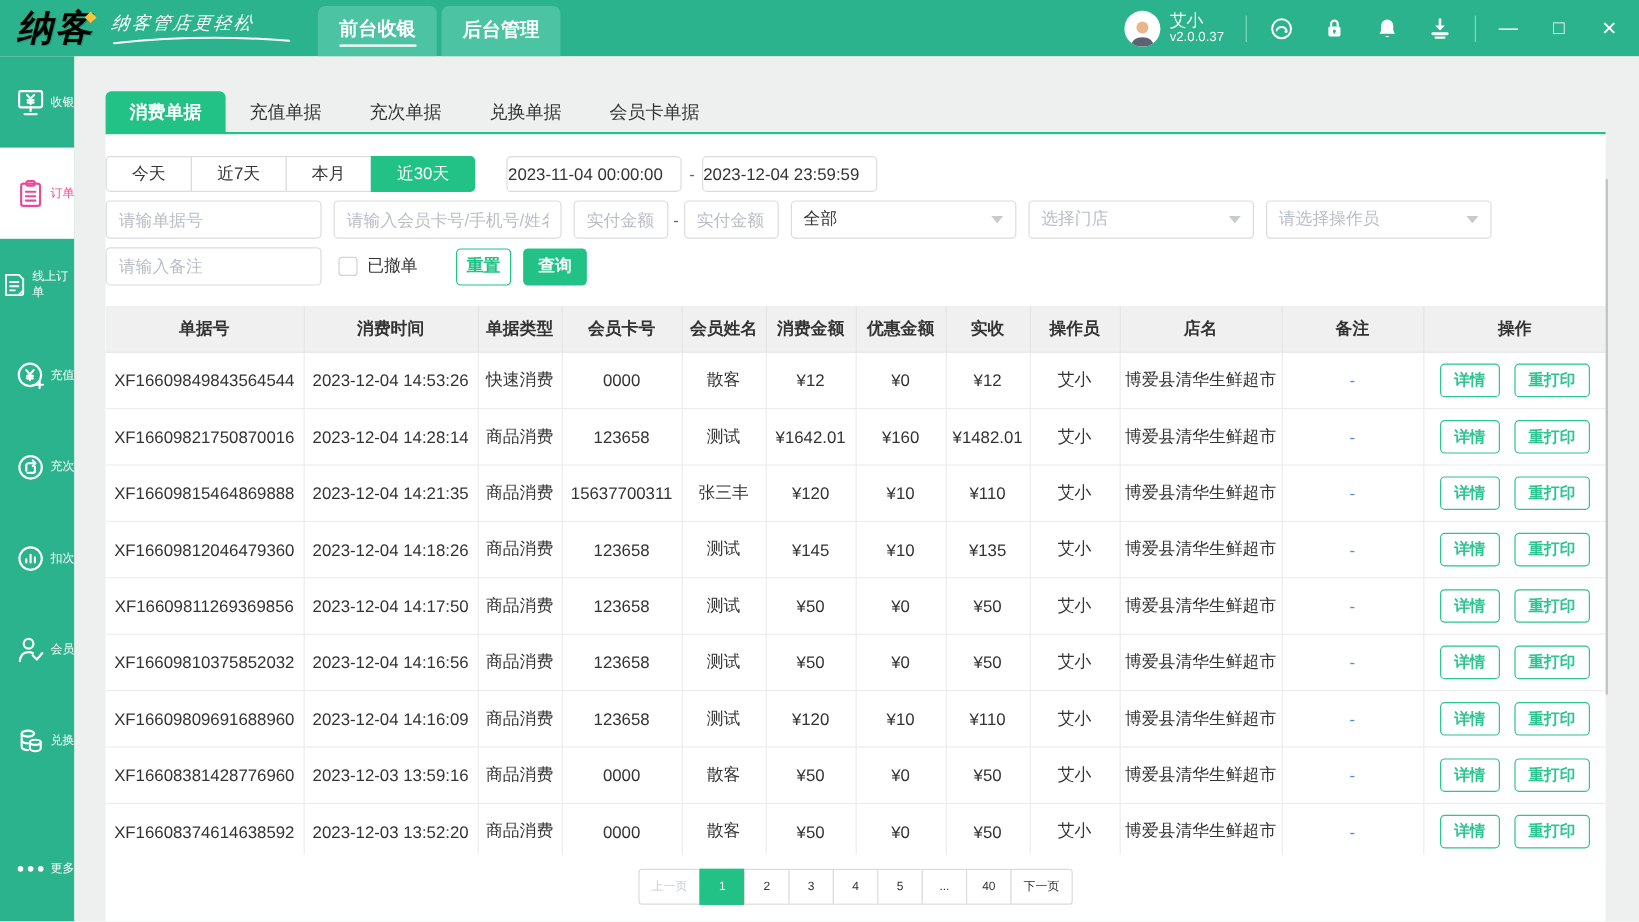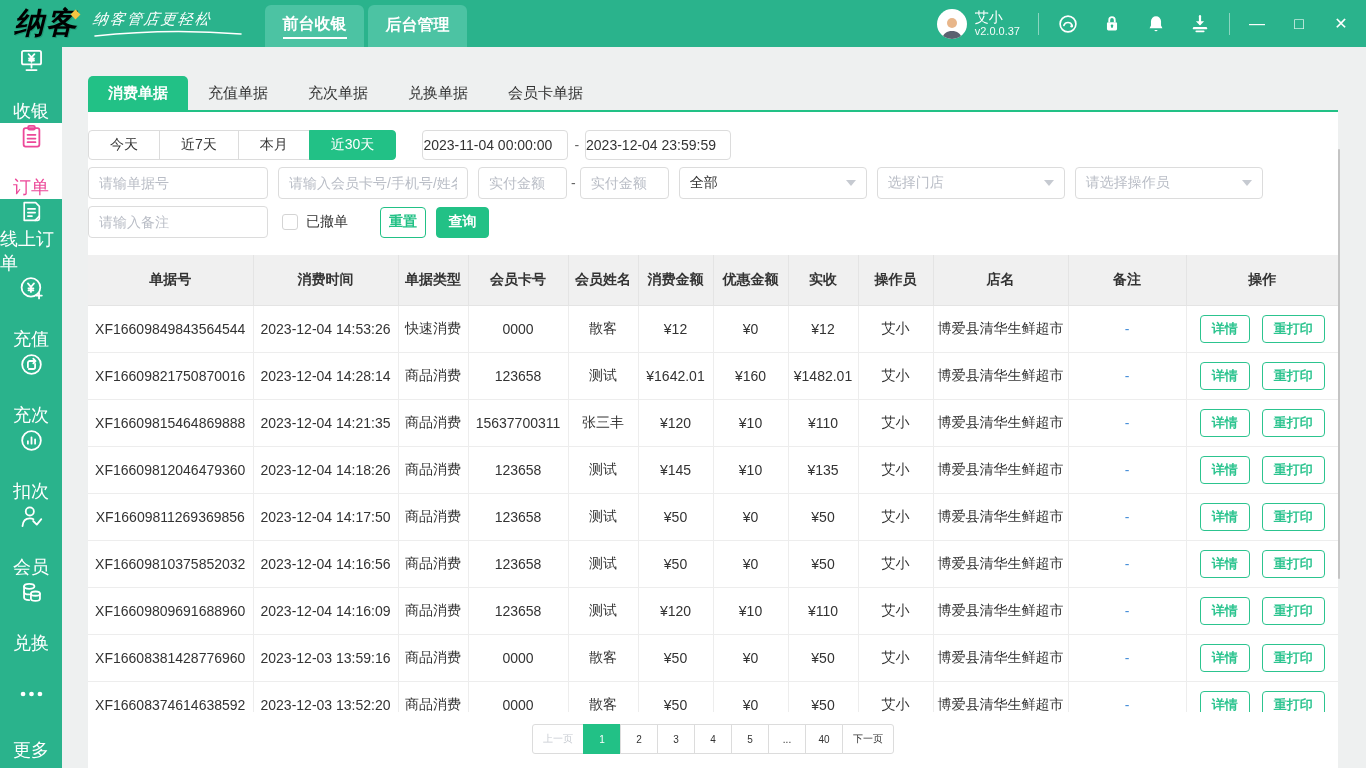--- a/index.html
+++ b/index.html
@@ -26,21 +26,21 @@
   .user-version { font-size:11px; opacity:.95; }
   .top-divider { width:1px; height:22px; background:rgba(255,255,255,.45); }
   .top-icons { display:flex; align-items:center; gap:22px; }
   .top-icon { width:22px; height:22px; display:flex; align-items:center; justify-content:center; cursor:pointer; }
   .win-controls { display:flex; align-items:center; gap:24px; font-size:16px; }
   .win-btn { cursor:pointer; width:18px; text-align:center; }
 
   
   .app-body { display:flex; height:721px; }
   .sidebar { width:62px; background:#2ab38c; display:flex; flex-direction:column; color:#fff; }
-  .side-item { height:76px; display:flex; flex-direction:column; align-items:center; justify-content:space-between; gap:3px; cursor:pointer; font-size:18px; }
+  .side-item { height:76px; display:flex; align-items:center; justify-content:flex-end; gap:3px; cursor:pointer; font-size:10px; }
   .side-item.active { background:#fff; color:#ec4899; }
   .side-item.more { margin-top:auto; margin-bottom:6px; }
   .side-item svg { display:block; }
 
   .main { flex:1; background:#eef0f0; padding:31px 28px 0 26px; position:relative; display:flex; flex-direction:column; }
 
   
   .content-tabs { display:flex; align-items:flex-end; border-bottom:2px solid #22c186; height:34px; }
   .content-tab { height:34px; padding:0 20px; display:flex; align-items:center; font-size:15px; cursor:pointer; color:#333; }
   .content-tab.active { background:#22c186; color:#fff; border-radius:5px 5px 0 0; font-weight:bold; }
@@ -55,36 +55,36 @@
   .quick-btn:first-child { border-radius:4px 0 0 4px; margin-left:0; }
   .quick-btn:last-child { border-radius:0 4px 4px 0; }
   .quick-btn.active { background:#22c186; border-color:#22c186; color:#fff;text-align:right; }
   .date-box { height:30px; width:146px; border:1px solid #dcdcdc; border-radius:4px; text-align:left; font-size:14px; color:#333; background:#fff; margin-left:26px; font-family:"Liberation Sans","DejaVu Sans",sans-serif; }
   .date-dash { margin:0 6px 0 6px; color:#666; }
   .date-box + .date-dash { margin-left:6px; }
   input.txt { height:32px; border:1px solid #dcdcdc; border-radius:4px; padding:0 10px; font-size:14px; color:#333; outline:none; font-family:"Liberation Sans","DejaVu Sans",sans-serif; }
   input.txt::placeholder { color:#b9bdc6; }
   .w-order { width:180px; }
   .w-member { width:190px; margin-left:10px; }
-  .w-amt { width:89px; margin-left:10px; }
+  .w-amt { width:79px; margin-left:10px; }
   .amt-dash { margin:0 4px; color:#666; }
   .select { height:32px; border:1px solid #dcdcdc; border-radius:4px; background:#fff; display:flex; align-items:center; padding:0 10px; width:188px; margin-left:10px; cursor:pointer; justify-content:space-between; }
   .select .val { font-size:14px; color:#333; }
   .select .val.placeholder { color:#b9bdc6; }
   .caret { width:0; height:0; border-left:5px solid transparent; border-right:5px solid transparent; border-top:6px solid #c6cad1; }
   .checkbox-wrap { display:flex; align-items:center; margin-left:14px; gap:8px; cursor:pointer; }
   .checkbox { width:16px; height:16px; border:1px solid #d4d4d4; border-radius:3px; background:#fff; }
   .btn { height:31px; border-radius:4px; font-size:14px; font-weight:bold; cursor:pointer; font-family:"Liberation Sans","DejaVu Sans",sans-serif; }
   .btn-reset { width:46px; background:#fff; border:1px solid #22c186; color:#22c186; margin-left:32px; }
   .btn-query { width:53px; background:#22c186; border:1px solid #22c186; color:#fff; margin-left:10px; }
 
   
   .table-wrap { margin-top:17px; height:457px; overflow:hidden; }
   table { width:100%; border-collapse:collapse; table-layout:fixed; }
-  thead th { background:#f0f0f0; height:50px; font-size:14px; font-weight:bold; color:#333; border-right:1px solid #e4e4e4; border-bottom:1px solid #e4e4e4; }
+  thead th { background:#f0f0f0; height:38px; font-size:14px; font-weight:bold; color:#333; border-right:1px solid #e4e4e4; border-bottom:1px solid #e4e4e4; }
   thead th:last-child { border-right:none; }
   tbody td { height:47px; text-align:center; font-size:14px; color:#333; border-right:1px solid #ededed; border-bottom:1px solid #ededed; overflow:hidden; white-space:nowrap; }
   tbody td:last-child { border-right:none; }
   td.remark { color:#4a90d9; }
   .row-btn { border:1px solid #2cc48f; color:#2cc48f; background:#fff; border-radius:4px; height:28px; padding:0 11px; font-size:13px; font-weight:bold; cursor:pointer; margin:0 4px; font-family:"Liberation Sans","DejaVu Sans",sans-serif; }
 
   
   .pagination { display:flex; justify-content:center; margin-top:12px; }
   .page-item { min-width:38px; height:30px; border:1px solid #dcdcdc; background:#fff; display:flex; align-items:center; justify-content:center; font-size:10px; color:#333; cursor:pointer; margin-left:-1px; padding:0 10px; }
   .page-item:first-child { margin-left:0; border-radius:3px 0 0 3px; }

